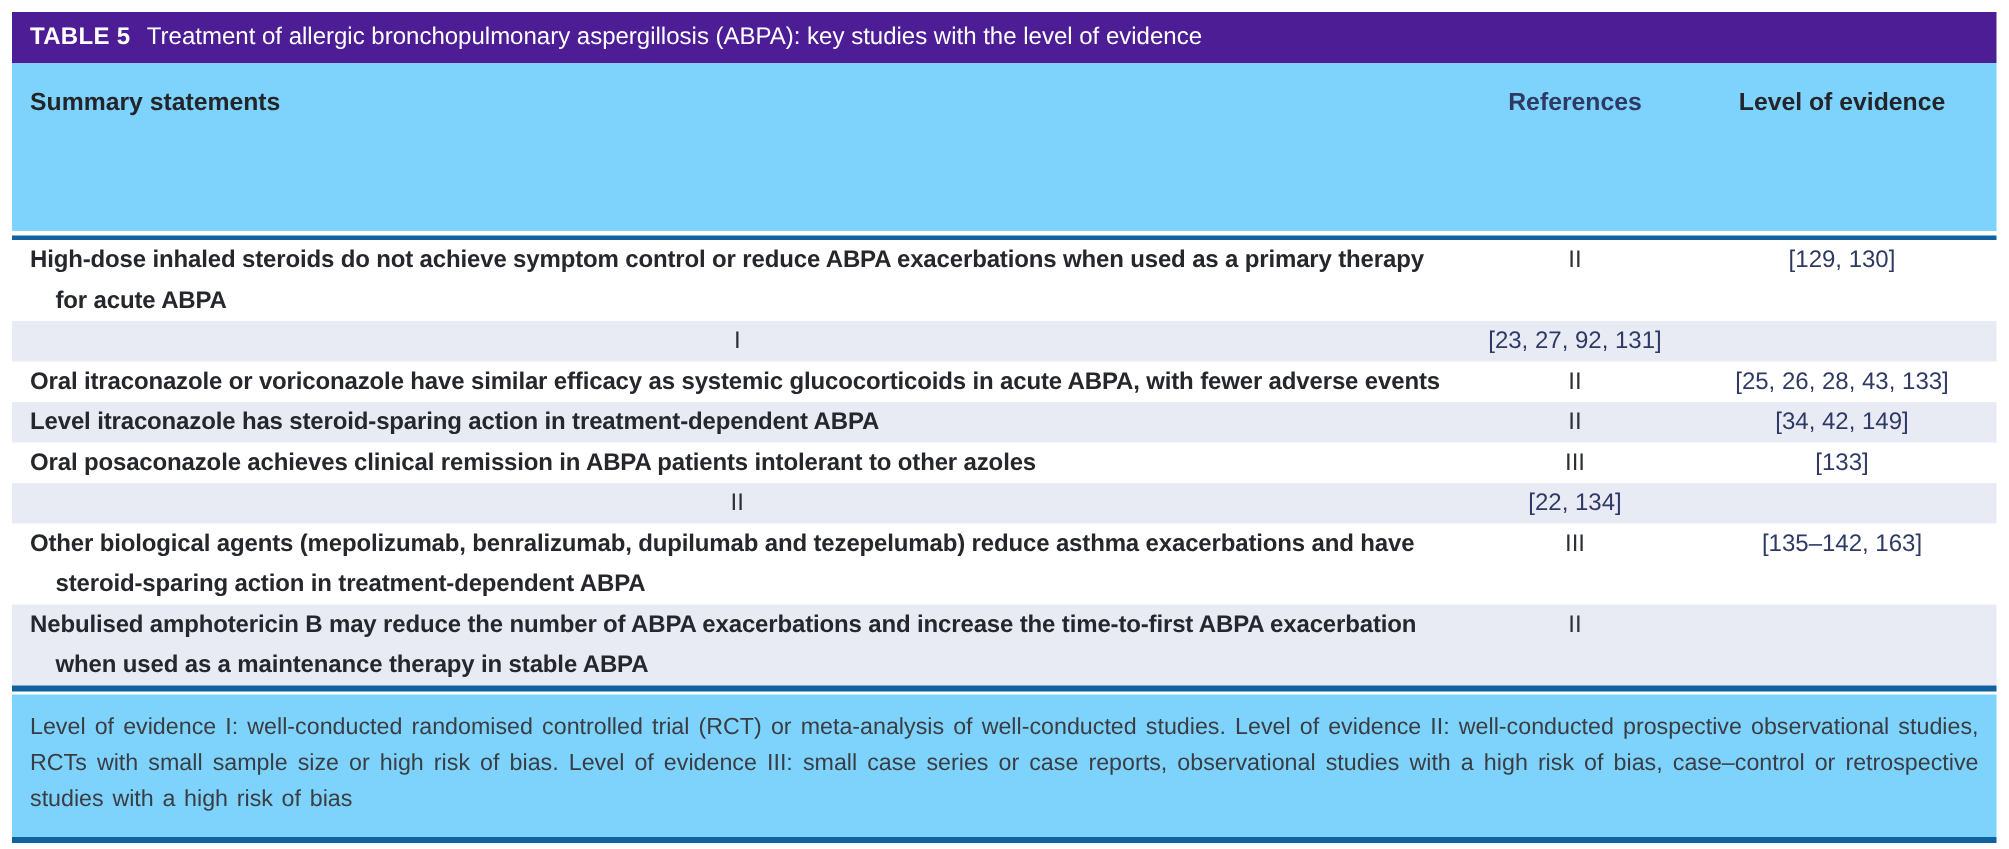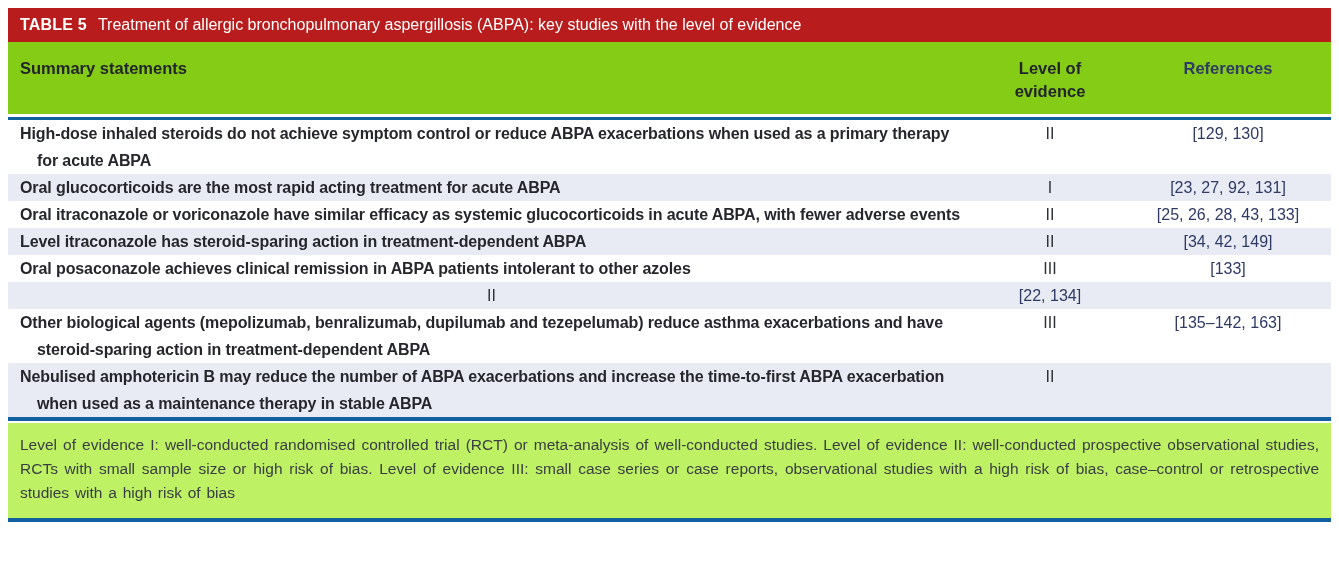--- a/index.html
+++ b/index.html
@@ -4,29 +4,29 @@
 <style>
   html, body { margin:0; padding:0; }
   body {
     width:1339px; height:566px; background:#ffffff;
     font-family:"Liberation Sans", sans-serif;
     -webkit-font-smoothing:antialiased;
   }
   .page { position:absolute; left:8px; top:8px; width:1323px; }
 
   .titlebar {
-    background:#b91c1c; color:#ffffff; height:34px;
+    background:#4c1d95; color:#ffffff; height:34px;
     display:flex; align-items:center; padding-left:12px;
     font-size:16px;
   }
   .titlebar .tag { font-weight:700; margin-right:11px; letter-spacing:.2px; }
 
   .grid { display:grid; grid-template-columns:967px 150px 206px; }
 
-  .headrow { background:#84cc16; height:72px; }
+  .headrow { background:#7dd3fc; height:112px; }
   .hdr { font-weight:700; font-size:16.5px; color:#23252a; padding-top:15px; line-height:23px; }
   .hdr.sum { padding-left:12px; }
   .hdr.ev  { text-align:center; padding-left:30px; padding-right:30px; }
   .hdr.ref { text-align:center; }
 
   .rule { height:3px; background:#11609f; }
   .rule.after-head { margin-top:3px; }
   .rule.after-body { height:4px; }
   .rule.bottom { height:4px; }
 
@@ -34,52 +34,51 @@
   .t-row:nth-child(even) { background:#e9ebf4; }
   .stmt {
     font-weight:700; color:#25272c;
     padding-left:29px; text-indent:-17px; padding-right:10px;
     letter-spacing:-0.1px;
   }
   .lev { text-align:center; color:#2d3035; }
   .ref { text-align:center; color:#2e3a64; }
 
   .footnote {
-    background:#bef264; margin-top:2px;
+    background:#7dd3fc; margin-top:2px;
     padding:10px 12px 13px 12px;
     font-size:15.5px; line-height:24px; color:#3a3d43;
     text-align:justify; word-spacing:1.5px;
   }
 </style>
 </head>
 <body>
 
 <div class="page">
 
   <div class="titlebar">
     <span class="tag">TABLE 5</span>
     <span class="ttl">Treatment of allergic bronchopulmonary aspergillosis (ABPA): key studies with the level of evidence</span>
   </div>
 
   <div class="headrow grid">
     <div class="hdr sum">Summary statements</div>
+    <div class="hdr ref">References</div>
     <div class="hdr ev">Level of evidence</div>
-    <div class="hdr ref">References</div>
   </div>
 
   <div class="rule after-head"></div>
 
   <div class="tbody">
     <div class="t-row grid">
       <div class="stmt">High-dose inhaled steroids do not achieve symptom control or reduce ABPA exacerbations when used as a primary therapy for acute ABPA</div>
       <div class="lev">II</div>
       <div class="ref">[129, 130]</div>
     </div>
     <div class="t-row grid">
-      <div class="stmt">Oral glucocorticoids are the most rapid acting treatment for acute ABPA</div>
       <div class="lev">I</div>
       <div class="ref">[23, 27, 92, 131]</div>
     </div>
     <div class="t-row grid">
       <div class="stmt">Oral itraconazole or voriconazole have similar efficacy as systemic glucocorticoids in acute ABPA, with fewer adverse events</div>
       <div class="lev">II</div>
       <div class="ref">[25, 26, 28, 43, 133]</div>
     </div>
     <div class="t-row grid">
       <div class="stmt">Level itraconazole has steroid-sparing action in treatment-dependent ABPA</div>

